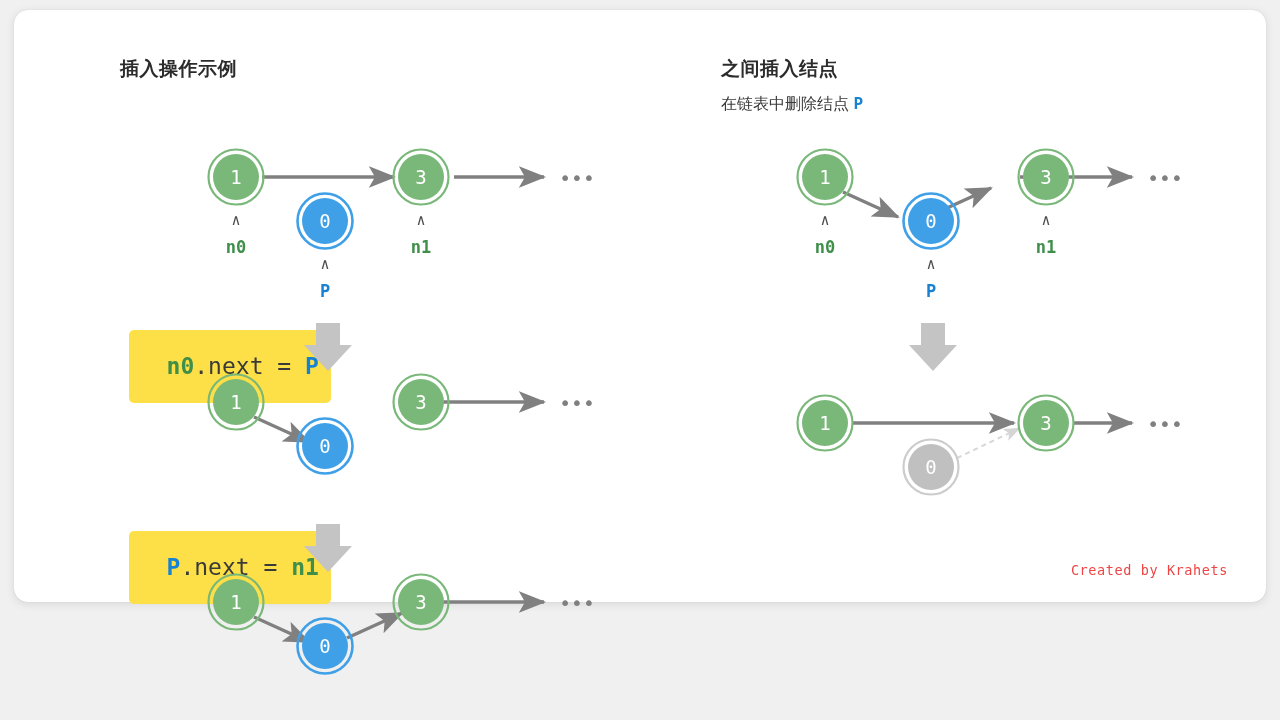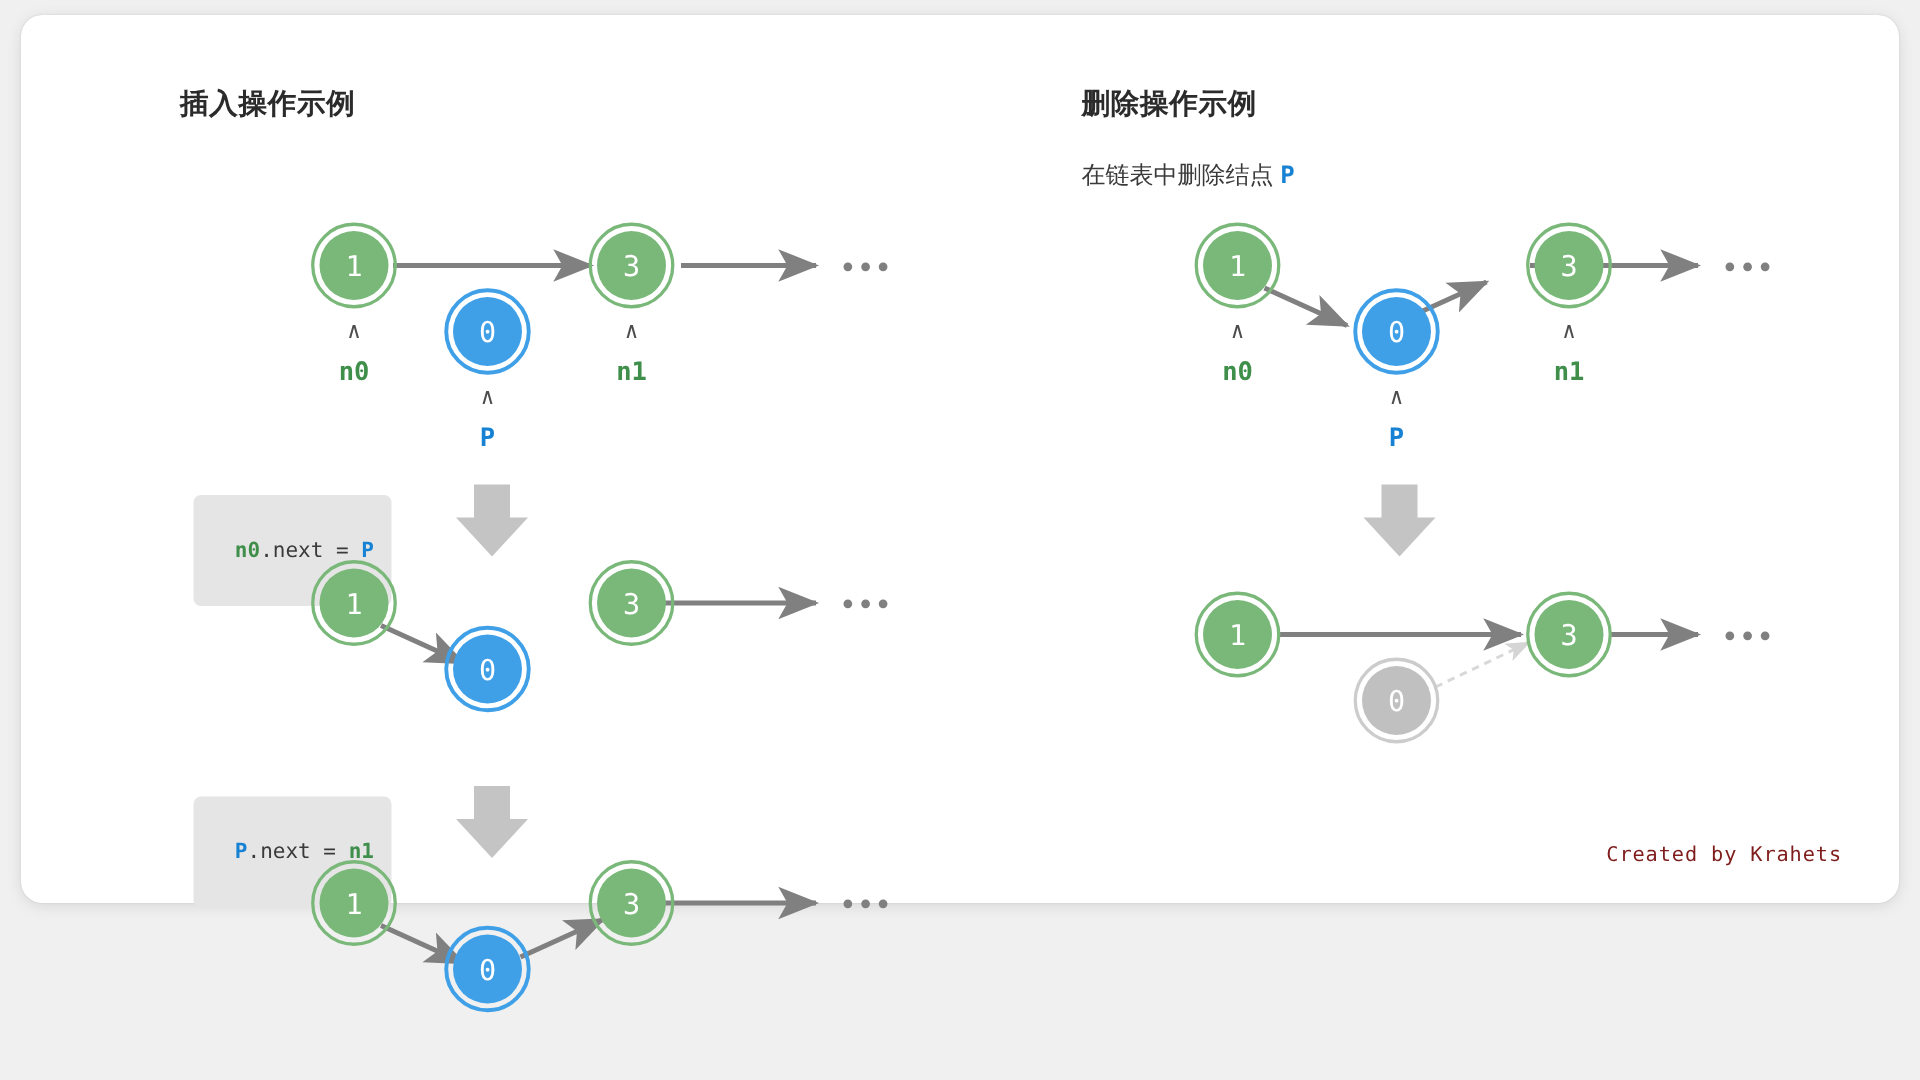--- a/index.html
+++ b/index.html
@@ -43,34 +43,34 @@
     font-size: 16px;
     color: #3a3a3a;
     white-space: nowrap;
   }
   .tok-green { color: #3f8f4b; font-weight: bold; font-family: "DejaVu Sans Mono", monospace; }
   .tok-blue  { color: #1782d4; font-weight: bold; font-family: "DejaVu Sans Mono", monospace; }
   .tok-plain { color: #3a3a3a; font-family: "DejaVu Sans Mono", monospace; }
 
   .code-chip {
     position: absolute;
-    background: #e5e5e5;
+    background: #fde047;
     border-radius: 5px;
     padding: 6px 12px 7px 12px;
-    font-size: 14px;
+    font-size: 23px;
     line-height: 20px;
     white-space: pre;
   }
   .watermark {
     position: absolute;
     right: 38px;
     bottom: 24px;
     font-family: "DejaVu Sans Mono", monospace;
     font-size: 13.5px;
-    color: #7f1d1d;
+    color: #ef4444;
     letter-spacing: 0.6px;
     text-align: right;
   }
   svg { position: absolute; left: 0; top: 0; overflow: visible; }
   .nodenum {
     font-family: "DejaVu Sans Mono", monospace;
     font-size: 19px;
     fill: #ffffff;
   }
   .vlabel {
@@ -94,23 +94,23 @@
 
 
   <div class="code-chip" style="left:115px; top:320px;">
     <span class="tok-green">n0</span><span class="tok-plain">.next = </span><span class="tok-blue">P</span>
   </div>
 
   <div class="code-chip" style="left:115px; top:521px;">
     <span class="tok-blue">P</span><span class="tok-plain">.next = </span><span class="tok-green">n1</span>
   </div>
 
-  <div class="panel-title" style="left:707px; top:46px;">删除操作示例</div>
-
-  <div class="panel-sub" style="left:707px; top:97px;">
+  <div class="panel-title" style="left:707px; top:46px;">之间插入结点</div>
+
+  <div class="panel-sub" style="left:707px; top:84px;">
     <span>在链表中删除结点</span>
     <span class="tok-blue">P</span>
   </div>
 
 
   <div class="watermark">Created by Krahets</div>
 
   <svg width="1252" height="700" viewBox="0 0 1252 700">
     <defs>
       <marker id="ah" markerWidth="9" markerHeight="9" refX="7.4" refY="3.4" orient="auto" markerUnits="strokeWidth">

